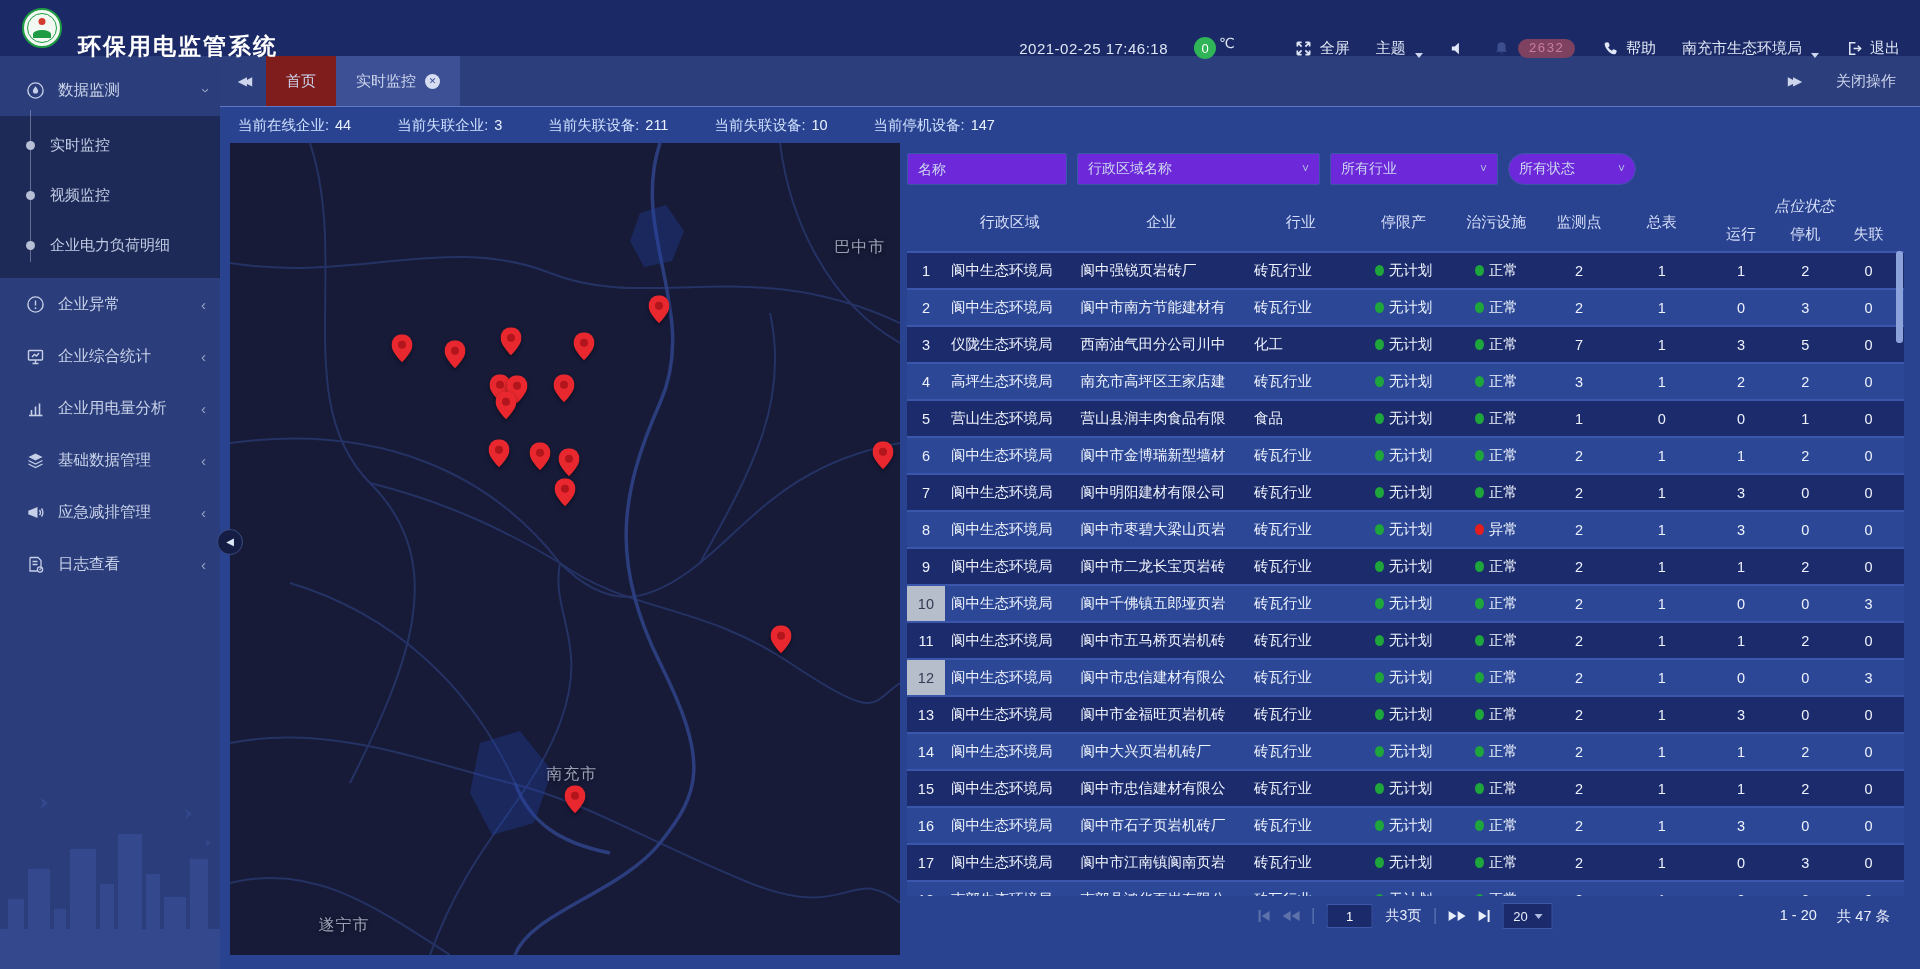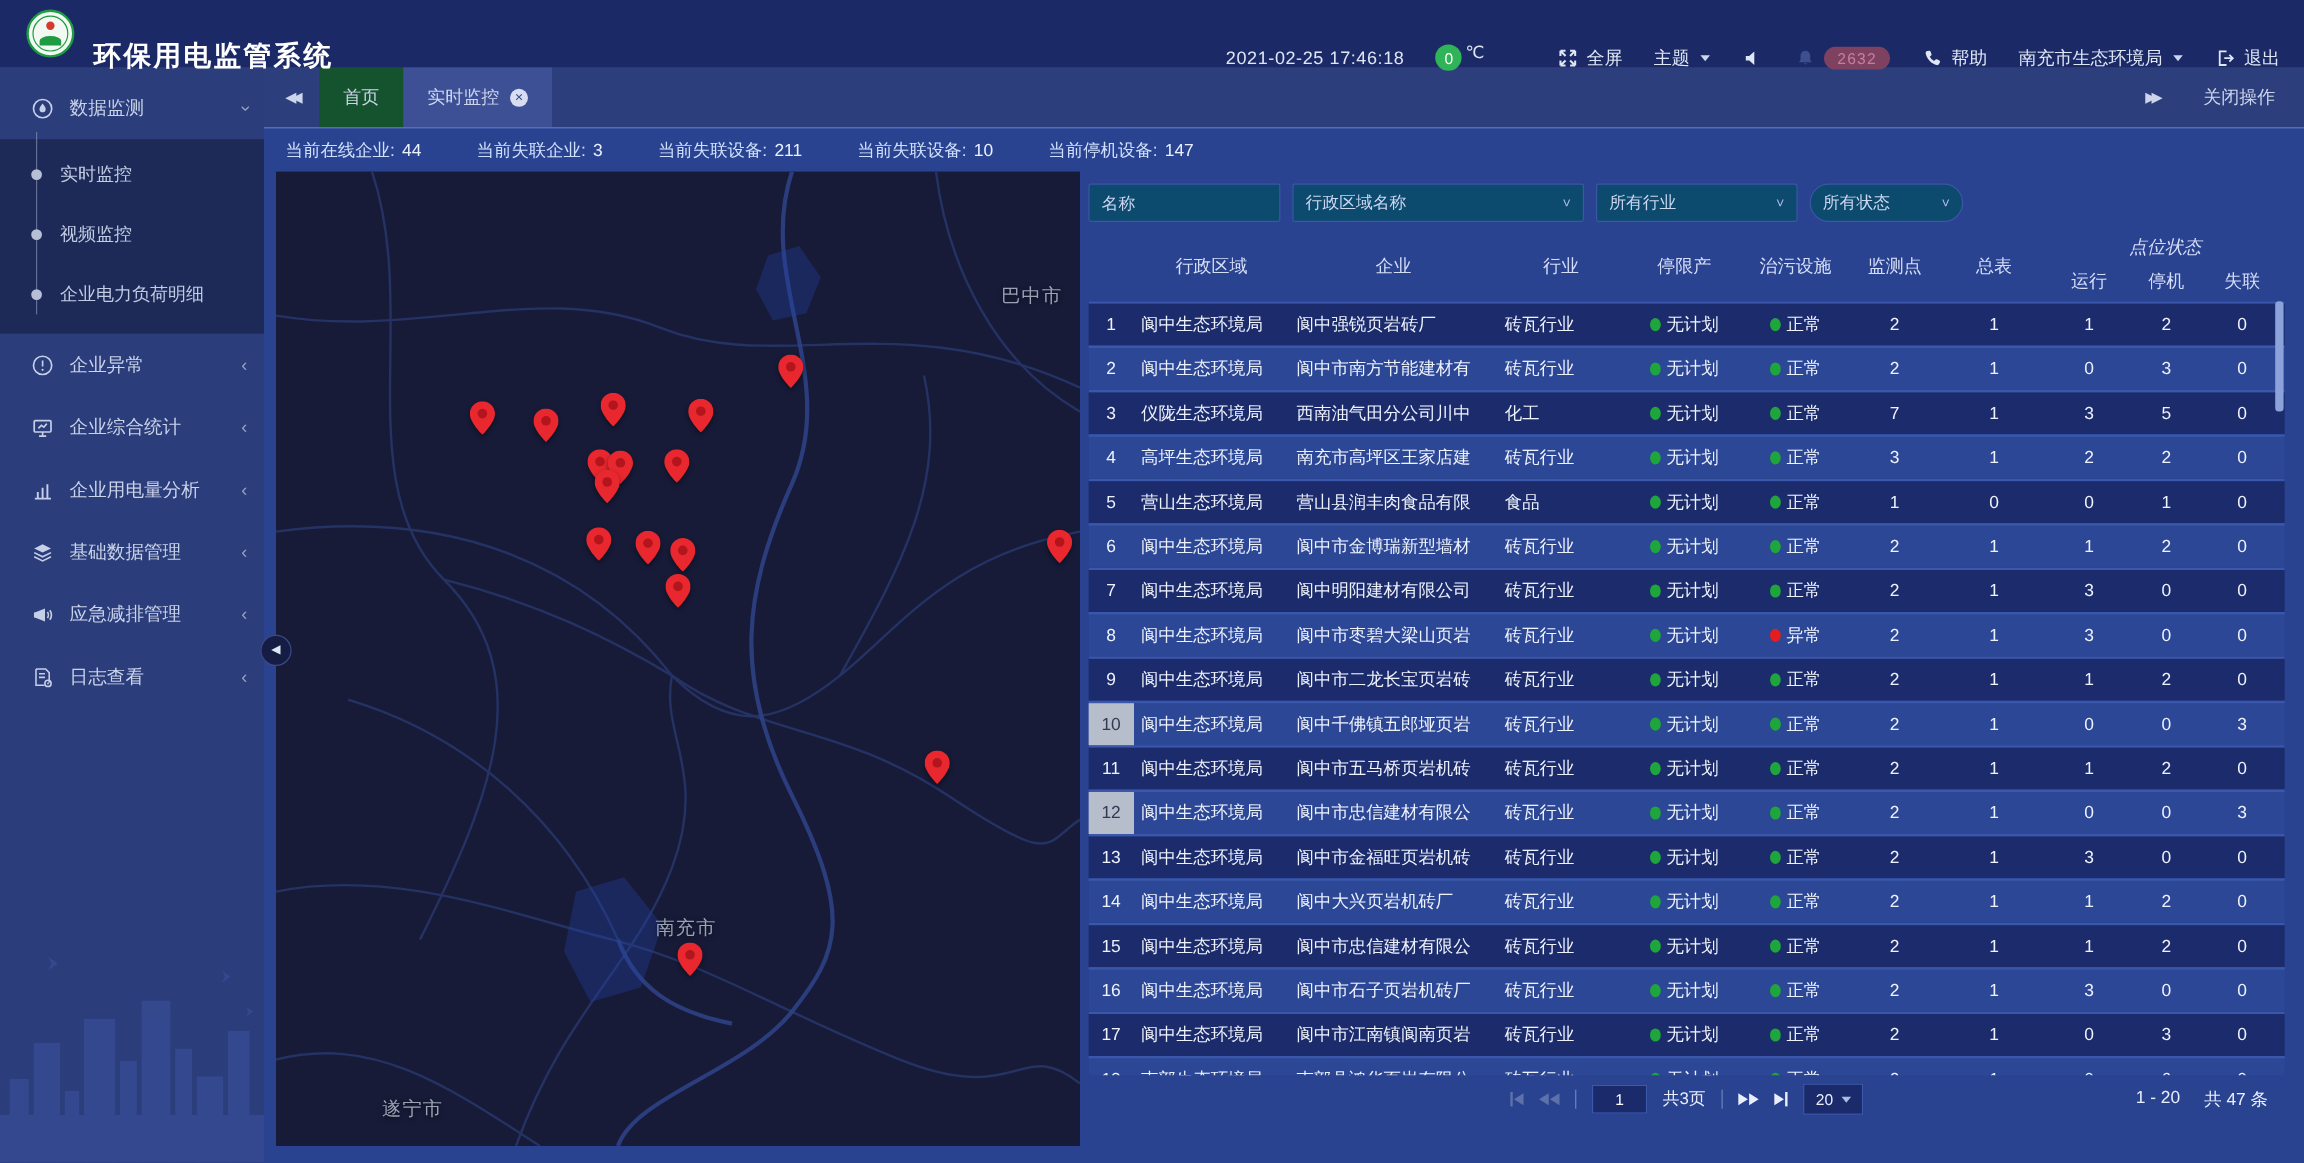--- a/index.html
+++ b/index.html
@@ -17,21 +17,21 @@
     width:7px; height:7px; background:#d43b2f; border-radius:50%; }
   .logo-hill { position:absolute; bottom:8px; left:50%; transform:translateX(-50%);
     width:18px; height:8px; background:#1f9c43; border-radius:100% 100% 0 0; }
   .app-title { font-size:23px; font-weight:bold; color:#ffffff; letter-spacing:2px;margin-top:36px; }
   .header-right { margin-left:auto; display:flex; align-items:center; gap:26px; font-size:15px; color:#dfe6f5;margin-top:40px; }
   .datetime { letter-spacing:.5px; }
   .temp { display:flex; align-items:flex-start; gap:3px; margin-right:34px; }
   .temp-badge { width:22px; height:22px; border-radius:50%; background:#2fb457; color:#fff;
     font-size:13px; display:flex; align-items:center; justify-content:center; }
   .temp-unit { font-size:14px; margin-top:-2px; }
-  .hbtn { display:flex; align-items:center; gap:7px; cursor:pointer; white-space:nowrap; }
+  .hbtn { display:flex; align-items:flex-end; gap:7px; cursor:pointer; white-space:nowrap;font-family:Liberation Mono, monospace; }
   .hicon { width:18px; height:18px; display:inline-flex; align-items:center; justify-content:center; }
   .hicon svg { width:17px; height:17px; }
   .caret-down { width:0; height:0; border-left:4px solid transparent; border-right:4px solid transparent;
     border-top:5px solid #cdd6ee; display:inline-block; margin-left:2px; }
   .badge-pill { background:#7e4260; color:#c97d9d; border-radius:10px; padding:2px 11px;
     font-size:13px; letter-spacing:1px; }
   .bell-dim { color:#3d4f8e; }
 
   
   .body-row { display:flex; height:913px; }
@@ -53,21 +53,21 @@
   .nav-dot { width:9px; height:9px; border-radius:50%; background:#b7bfd6; margin-right:15px; flex:none; }
   .skyline { position:absolute; bottom:0; left:0; width:100%; z-index:1; opacity:.55; }
 
   
   .main { flex:1; display:flex; flex-direction:column; min-width:0; }
 
   .tabbar { height:50px; background:#2c3e7c; display:flex; align-items:stretch; font-size:15px; color:#cdd5ec; }
   .tab-back, .tab-fwd { width:46px; display:flex; align-items:center; justify-content:center;
     cursor:pointer; letter-spacing:-4px; font-size:12px; }
   .tab { padding:0 20px; display:flex; align-items:center; gap:9px; cursor:pointer; }
-  .tab.home { background:#14532d; }
+  .tab.home { background:#7f1d1d; }
   .tab.active { background:#3d5096; }
   .tab-close { width:15px; height:15px; border-radius:50%; background:#d7def2; color:#3b4d92;
     font-size:9px; display:flex; align-items:center; justify-content:center; line-height:1; }
   .tabbar-right { margin-left:auto; display:flex; align-items:center; gap:20px; padding-right:24px; }
 
   .stats-bar { height:37px; background:#2a4391; border-top:1px solid #5d78c6;
     display:flex; align-items:center; padding-left:18px; font-size:14.5px; color:#cfe0ff; }
   .stat { margin-right:46px; white-space:nowrap; }
   .stat-value { margin-left:6px; color:#e9f1ff; }
 
@@ -82,21 +82,21 @@
   .pin { position:absolute; width:21px; height:28px; transform:translate(-50%,-88%); cursor:pointer;
     filter:drop-shadow(0 2px 2px rgba(0,0,0,.45)); }
   .pin svg { width:21px; height:28px; display:block; }
   .collapse-handle { position:absolute; left:-13px; top:47.5%; width:26px; height:26px; z-index:4;
     border-radius:50%; background:#151d44; border:1px solid #3a4a85; color:#dfe6f5;
     display:flex; align-items:center; justify-content:center; font-size:10px; cursor:pointer; }
 
   
   .panel { flex:1; margin-left:7px; display:flex; flex-direction:column; position:relative; min-width:0; }
   .filter-row { height:50px; display:flex; gap:10px; padding-top:10px; align-items:flex-start; flex:none; }
-  .fbox { height:32px; background:#0c4a6e; border:1px solid #3b56a6; border-radius:2px;
+  .fbox { height:32px; background:#6d28d9; border:1px solid #3b56a6; border-radius:2px;
     color:#ccd6f0; font-size:14px; display:flex; align-items:center; padding:0 10px; }
   input.fbox { outline:none; }
   input.fbox::placeholder { color:#ccd6f0; opacity:1; }
   .f-name { width:160px; }
   .f-select { justify-content:space-between; cursor:pointer; }
   .f-region { width:243px; }
   .f-industry { width:168px; }
   .f-status { width:128px;border-radius:16px; }
   .sel-caret { color:#aebadf; font-size:12px; margin-left:12px; }
 

